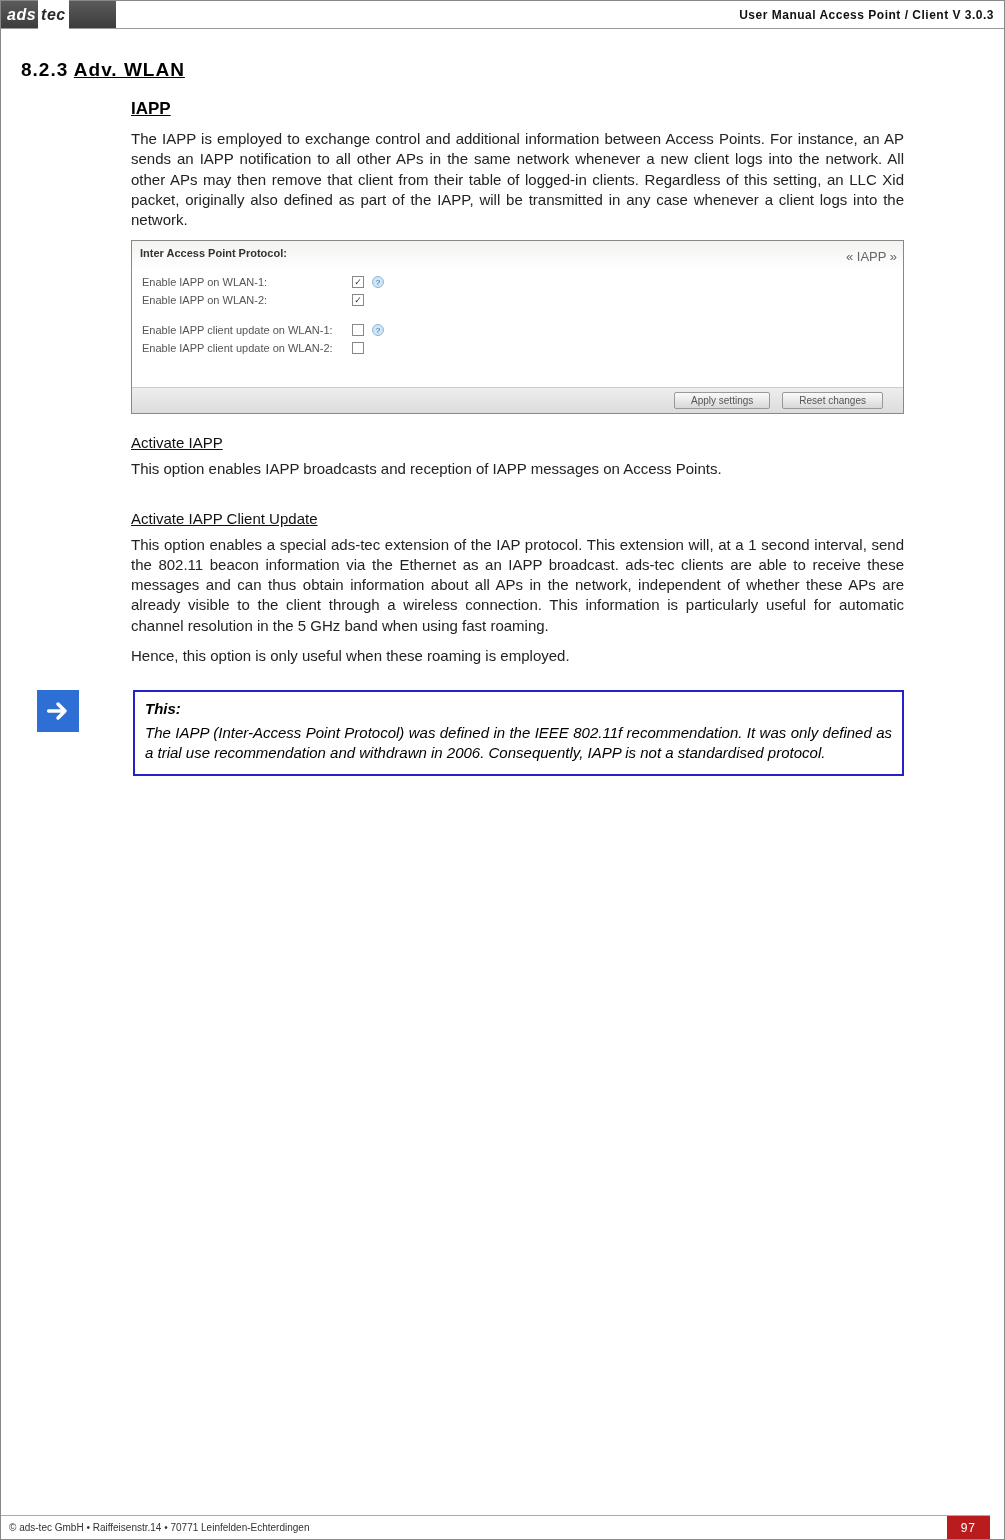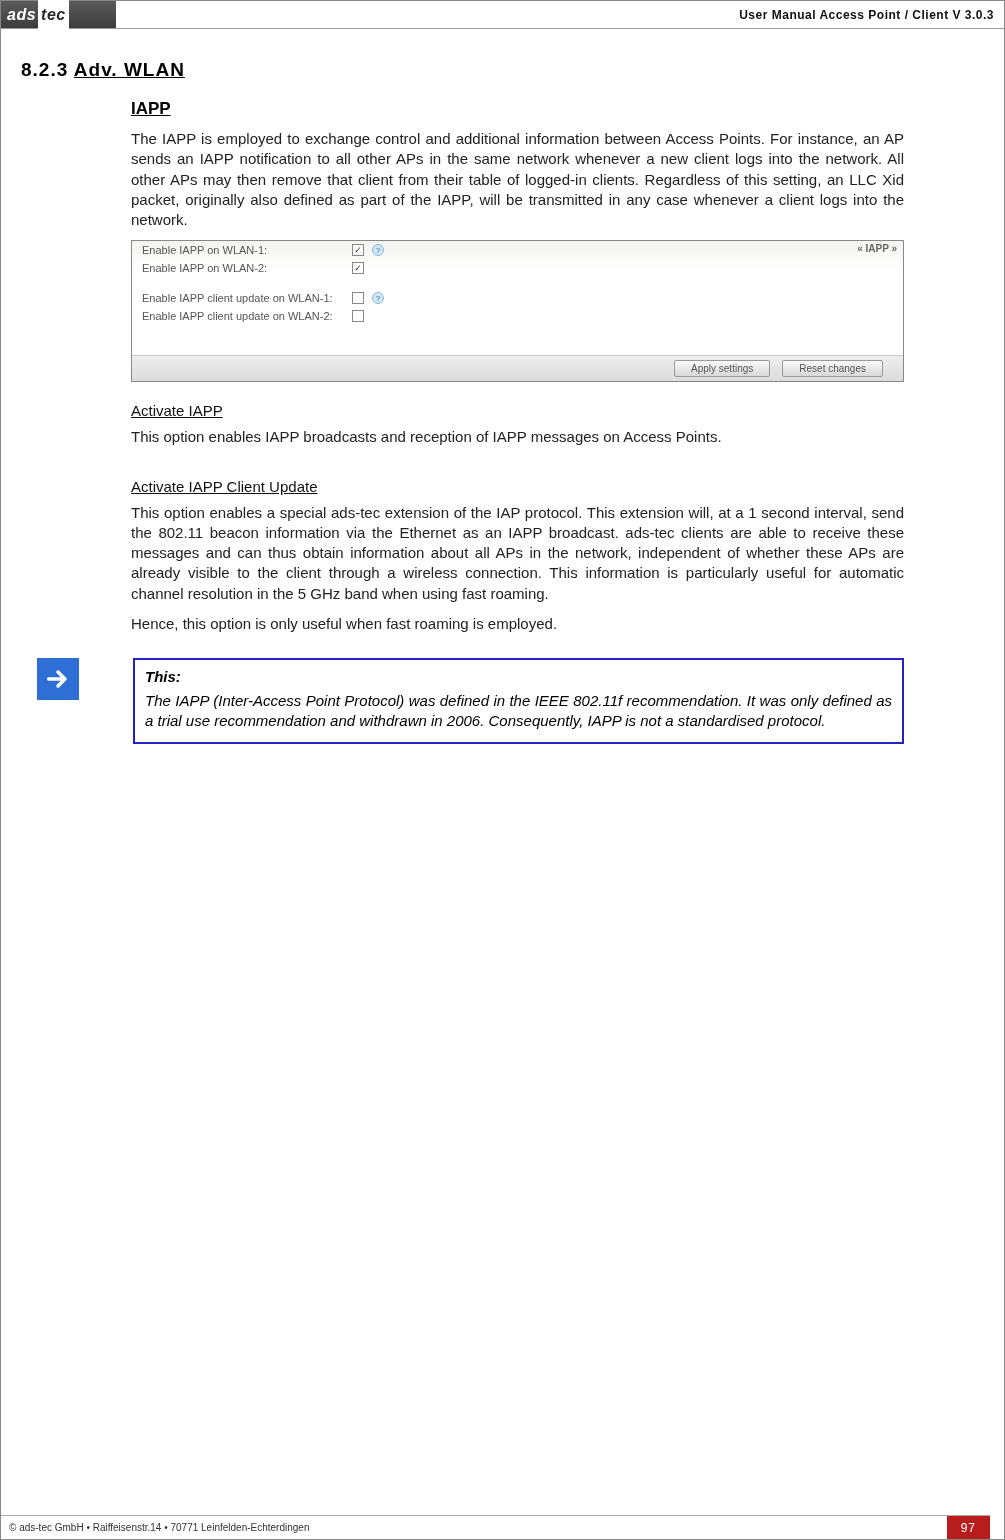--- a/index.html
+++ b/index.html
@@ -101,24 +101,23 @@
     margin-top: 6px;
     margin-bottom: 14px;
     font-family: Tahoma, Verdana, sans-serif;
     font-size: 11px;
     color: #444;
     position: relative;
   }
   .panel-tag {
     position: absolute;
     right: 6px;
-    top: 2px;
-    font-size: 10px;
+    top: 8px;
+    font-size: 13px;
     color: #666;
-    font-weight: bold;
   }
   .panel-header {
     padding: 6px 8px 14px 8px;
     font-weight: bold;
     color: #333;
   }
   .panel-body { padding: 0 10px 30px 10px; }
   .panel-row {
     display: flex;
     align-items: center;
@@ -249,20 +248,21 @@
       <span>8.2.3</span>
       <span class="underline">Adv. WLAN</span>
     </h2>
 
     <div class="indent">
       <h3 class="iapp-title">IAPP</h3>
       <p class="body-text">The IAPP is employed to exchange control and additional information between Access Points. For instance, an AP sends an IAPP notification to all other APs in the same network whenever a new client logs into the network. All other APs may then remove that client from their table of logged-in clients. Regardless of this setting, an LLC Xid packet, originally also defined as part of the IAPP, will be transmitted in any case whenever a client logs into the network.</p>
 
       <div class="panel">
         <div class="panel-tag">« IAPP »</div>
+        <div class="panel-header">Inter Access Point Protocol:</div>
         <div class="panel-body">
           <div class="panel-row">
             <span class="panel-label">Enable IAPP on WLAN-1:</span>
             <span class="panel-check">✓</span>
             <span class="help-dot">?</span>
           </div>
           <div class="panel-row">
             <span class="panel-label">Enable IAPP on WLAN-2:</span>
             <span class="panel-check">✓</span>
           </div>
@@ -281,21 +281,21 @@
           <div class="panel-btn">Apply settings</div>
           <div class="panel-btn">Reset changes</div>
         </div>
       </div>
 
       <h4 class="sub-title">Activate IAPP</h4>
       <p class="body-text">This option enables IAPP broadcasts and reception of IAPP messages on Access Points.</p>
 
       <h4 class="sub-title" style="margin-top:30px">Activate IAPP Client Update</h4>
       <p class="body-text">This option enables a special ads-tec extension of the IAP protocol. This extension will, at a 1 second interval, send the 802.11 beacon information via the Ethernet as an IAPP broadcast. ads-tec clients are able to receive these messages and can thus obtain information about all APs in the network, independent of whether these APs are already visible to the client through a wireless connection. This information is particularly useful for automatic channel resolution in the 5 GHz band when using fast roaming.</p>
-      <p class="body-text">Hence, this option is only useful when fast roaming is employed.</p>
+      <p class="body-text">Hence, this option is only useful when these roaming is employed.</p>
     </div>
 
     <div class="note-row">
       <div class="arrow-box">
         <svg viewBox="0 0 24 24">
             <path d="M4 12h12M12 6l6 6-6 6" stroke="#fff" stroke-width="3" fill="none" stroke-linecap="round" stroke-linejoin="round"></path>
           </svg>
       </div>
       <div class="note-box">
         <div class="note-label">This:</div>

